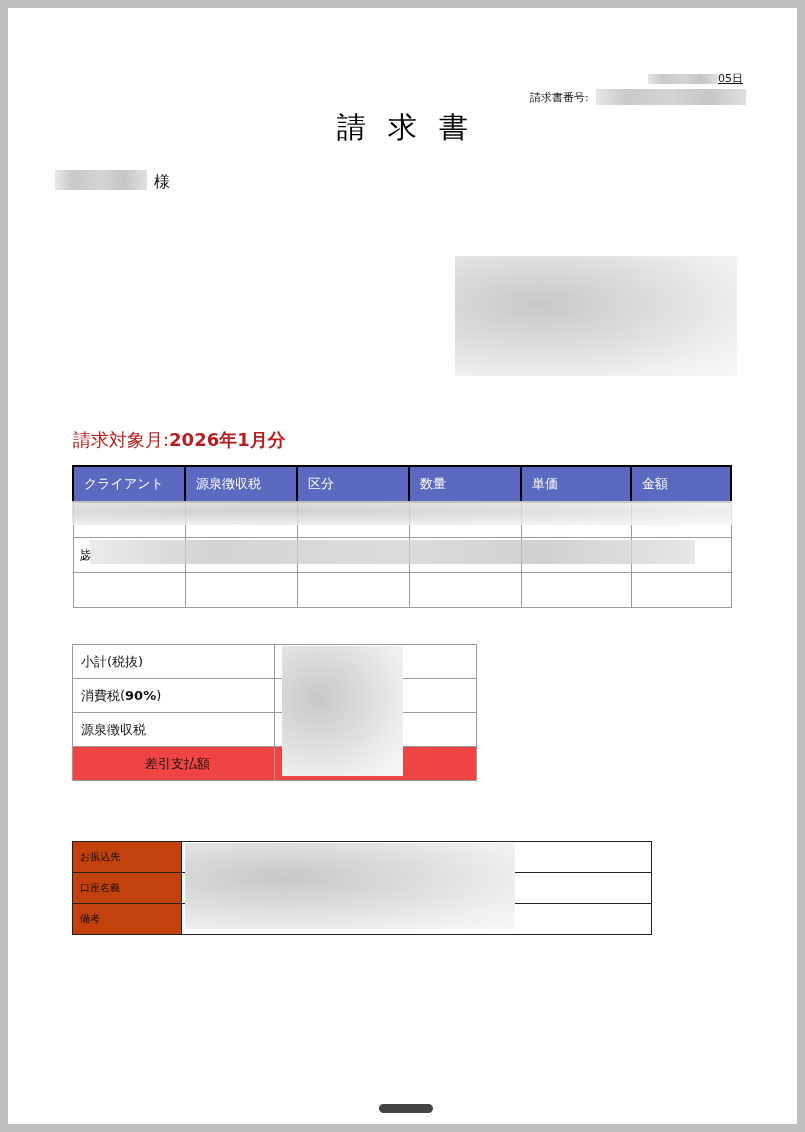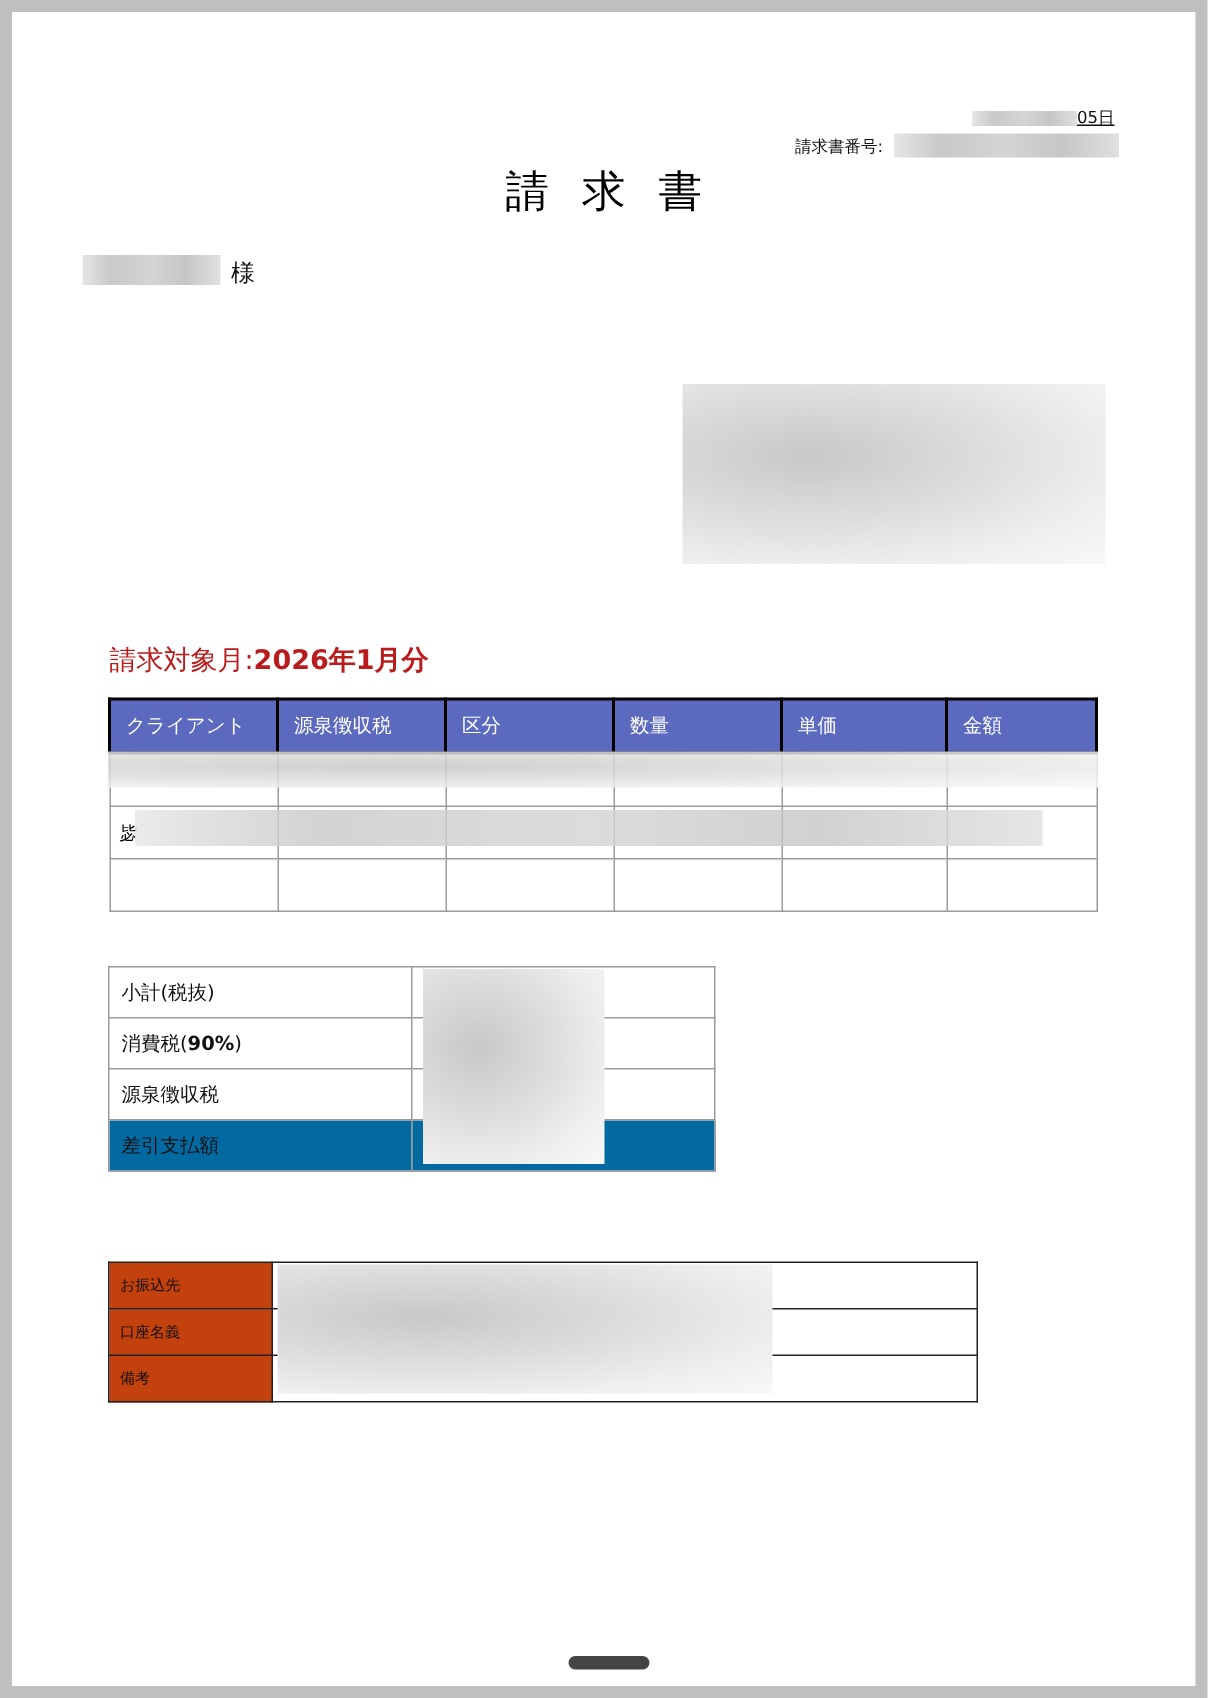--- a/index.html
+++ b/index.html
@@ -44,21 +44,21 @@
     font-size: 13px; text-align: left; padding: 0 0 0 10px;
     height: 34px; border: 2px solid #000000;
   }
   .items td {
     border: 1px solid #9a9a9a; height: 34px; padding: 0 0 0 6px; font-size: 12px;
   }
   .summary { left: 64px; top: 636px; width: 405px; }
   .summary td {
     border: 1px solid #9a9a9a; height: 33px; font-size: 13px; padding: 0 0 0 8px; color: #111;
   }
-  .summary tr.total td { background: #0369a1; }
+  .summary tr.total td { background: #ef4444; text-align: center; }
   .summary td.lbl { width: 193px; margin-left: 16px; }
   .bank { left: 64px; top: 833px; width: 580px; }
   .bank td {
     border: 1.5px solid #222; height: 30px; font-size: 10px; padding: 0 0 0 7px; color: #111;
   }
   .bank td.lbl { background: #c2410c; width: 101px; }
   .scroll-handle {
     left: 371px; top: 1096px; width: 54px; height: 9px; border-radius: 5px; background: #444;
   }
 </style>

